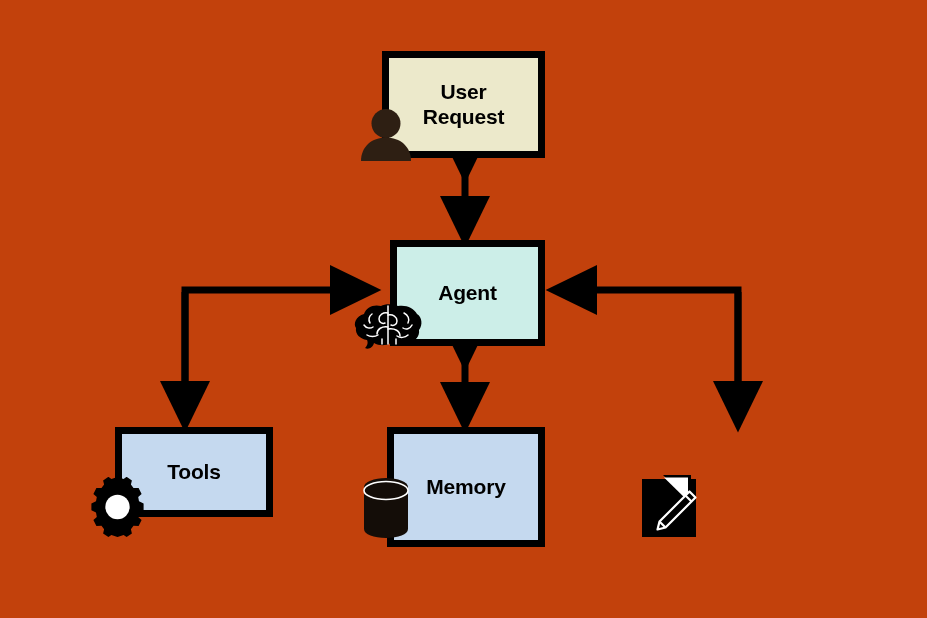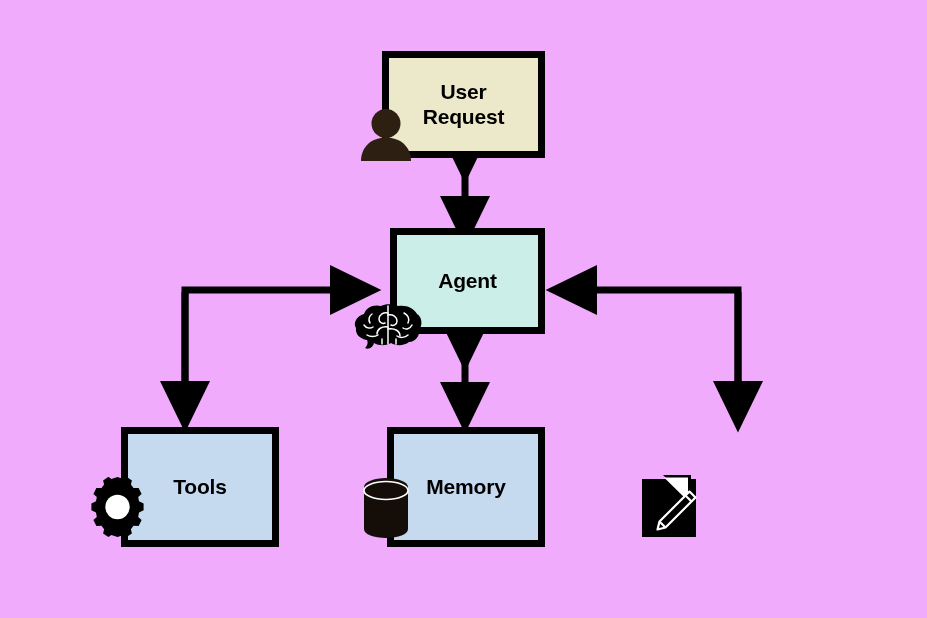--- a/index.html
+++ b/index.html
@@ -7,21 +7,21 @@
     padding: 0;
     background: #ffffff;
   }
   body {
     font-family: "Liberation Sans", sans-serif;
   }
   #canvas {
     position: relative;
     width: 927px;
     height: 618px;
-    background: #f0abfc;
+    background: #c2410c;
     overflow: hidden;
   }
   .node {
     position: absolute;
     box-sizing: border-box;
     border: 7px solid #000000;
     display: flex;
     align-items: center;
     justify-content: center;
     z-index: 5;
@@ -32,22 +32,22 @@
     font-size: 21px;
     line-height: 1.18;
     color: #000000;
     text-align: center;
     letter-spacing: -0.2px;
     white-space: pre-line;
     user-select: none;
   }
   
   #node-user-request { left: 382px; top: 51px;  width: 163px; height: 107px; background: #ECE9CB; }
-  #node-agent        { left: 390px; top: 228px; width: 155px; height: 106px; background: #CCEEE8; }
-  #node-tools        { left: 121px; top: 427px; width: 158px; height: 120px; background: #C5D9EF; }
+  #node-agent        { left: 390px; top: 240px; width: 155px; height: 106px; background: #CCEEE8; }
+  #node-tools        { left: 115px; top: 427px; width: 158px; height: 90px; background: #C5D9EF; }
   #node-memory       { left: 387px; top: 427px; width: 158px; height: 120px; background: #C5D9EF; justify-content: center; }
   #node-planning     { left: 659px; top: 427px; width: 157px; height: 106px; background: #C5D9EF; }
 
   
   .icon-wrap {
     position: absolute;
     z-index: 9;
     pointer-events: none;
   }
   #icon-user     { left: 360px; top: 108px; width: 52px;  height: 53px; }

